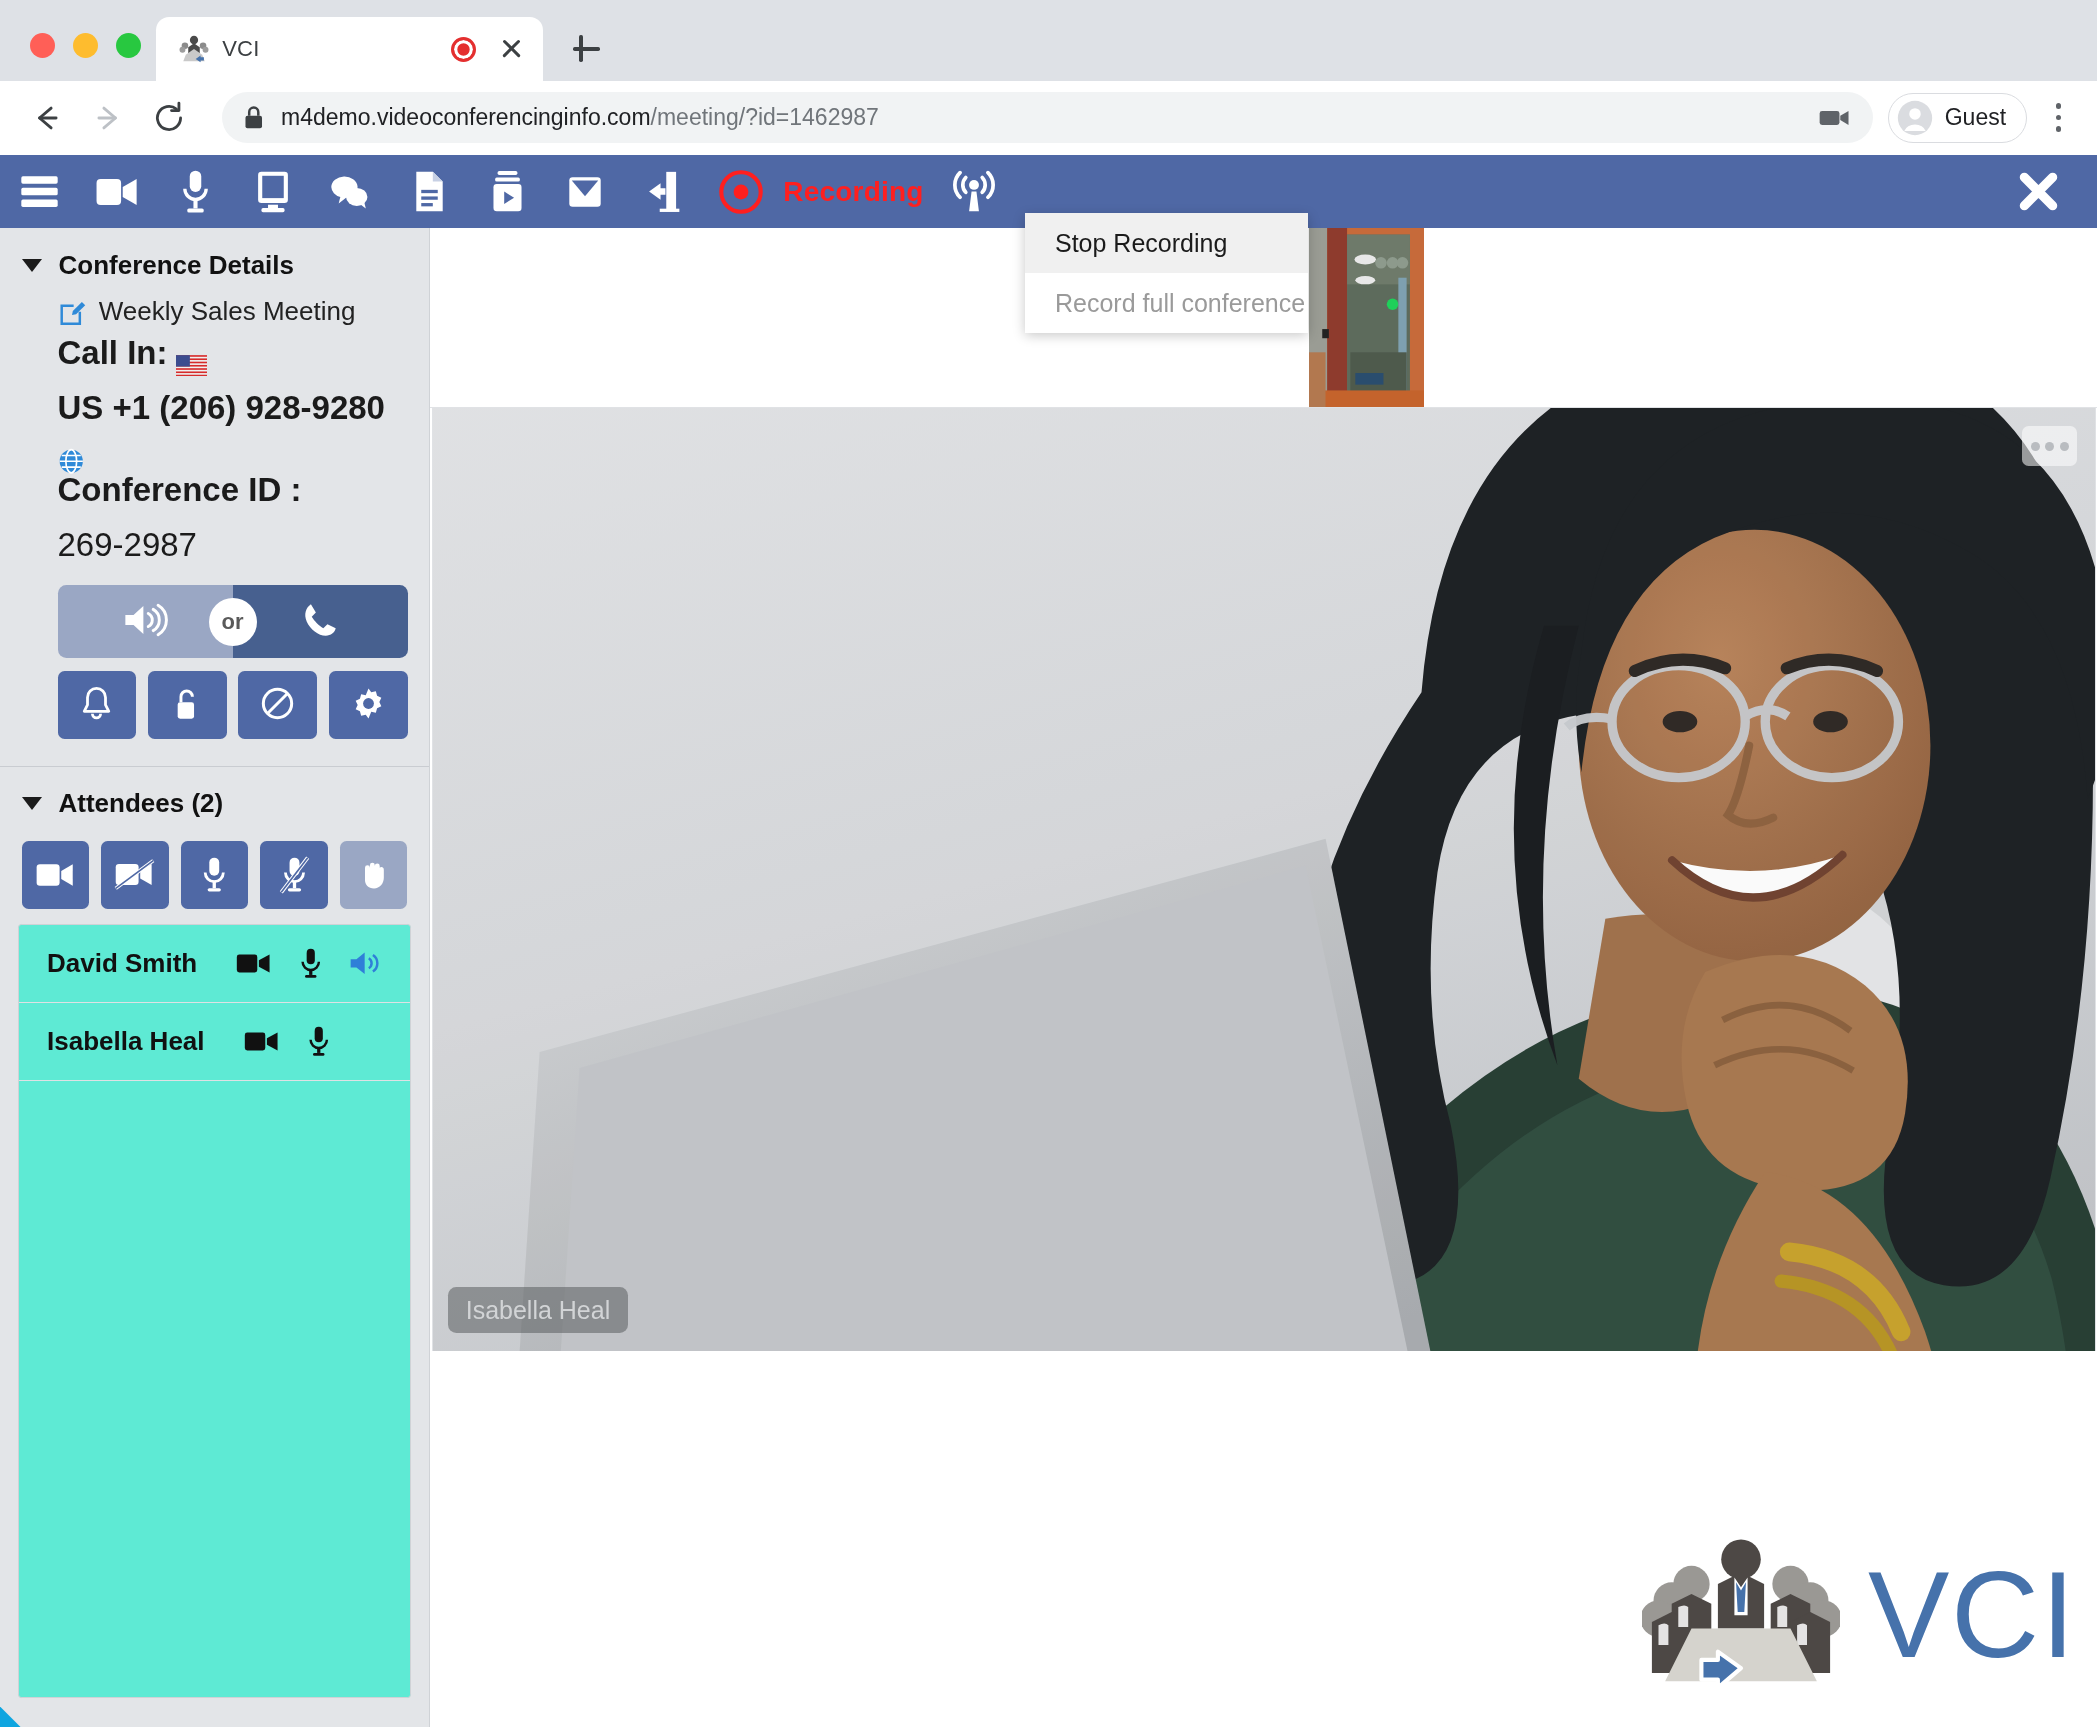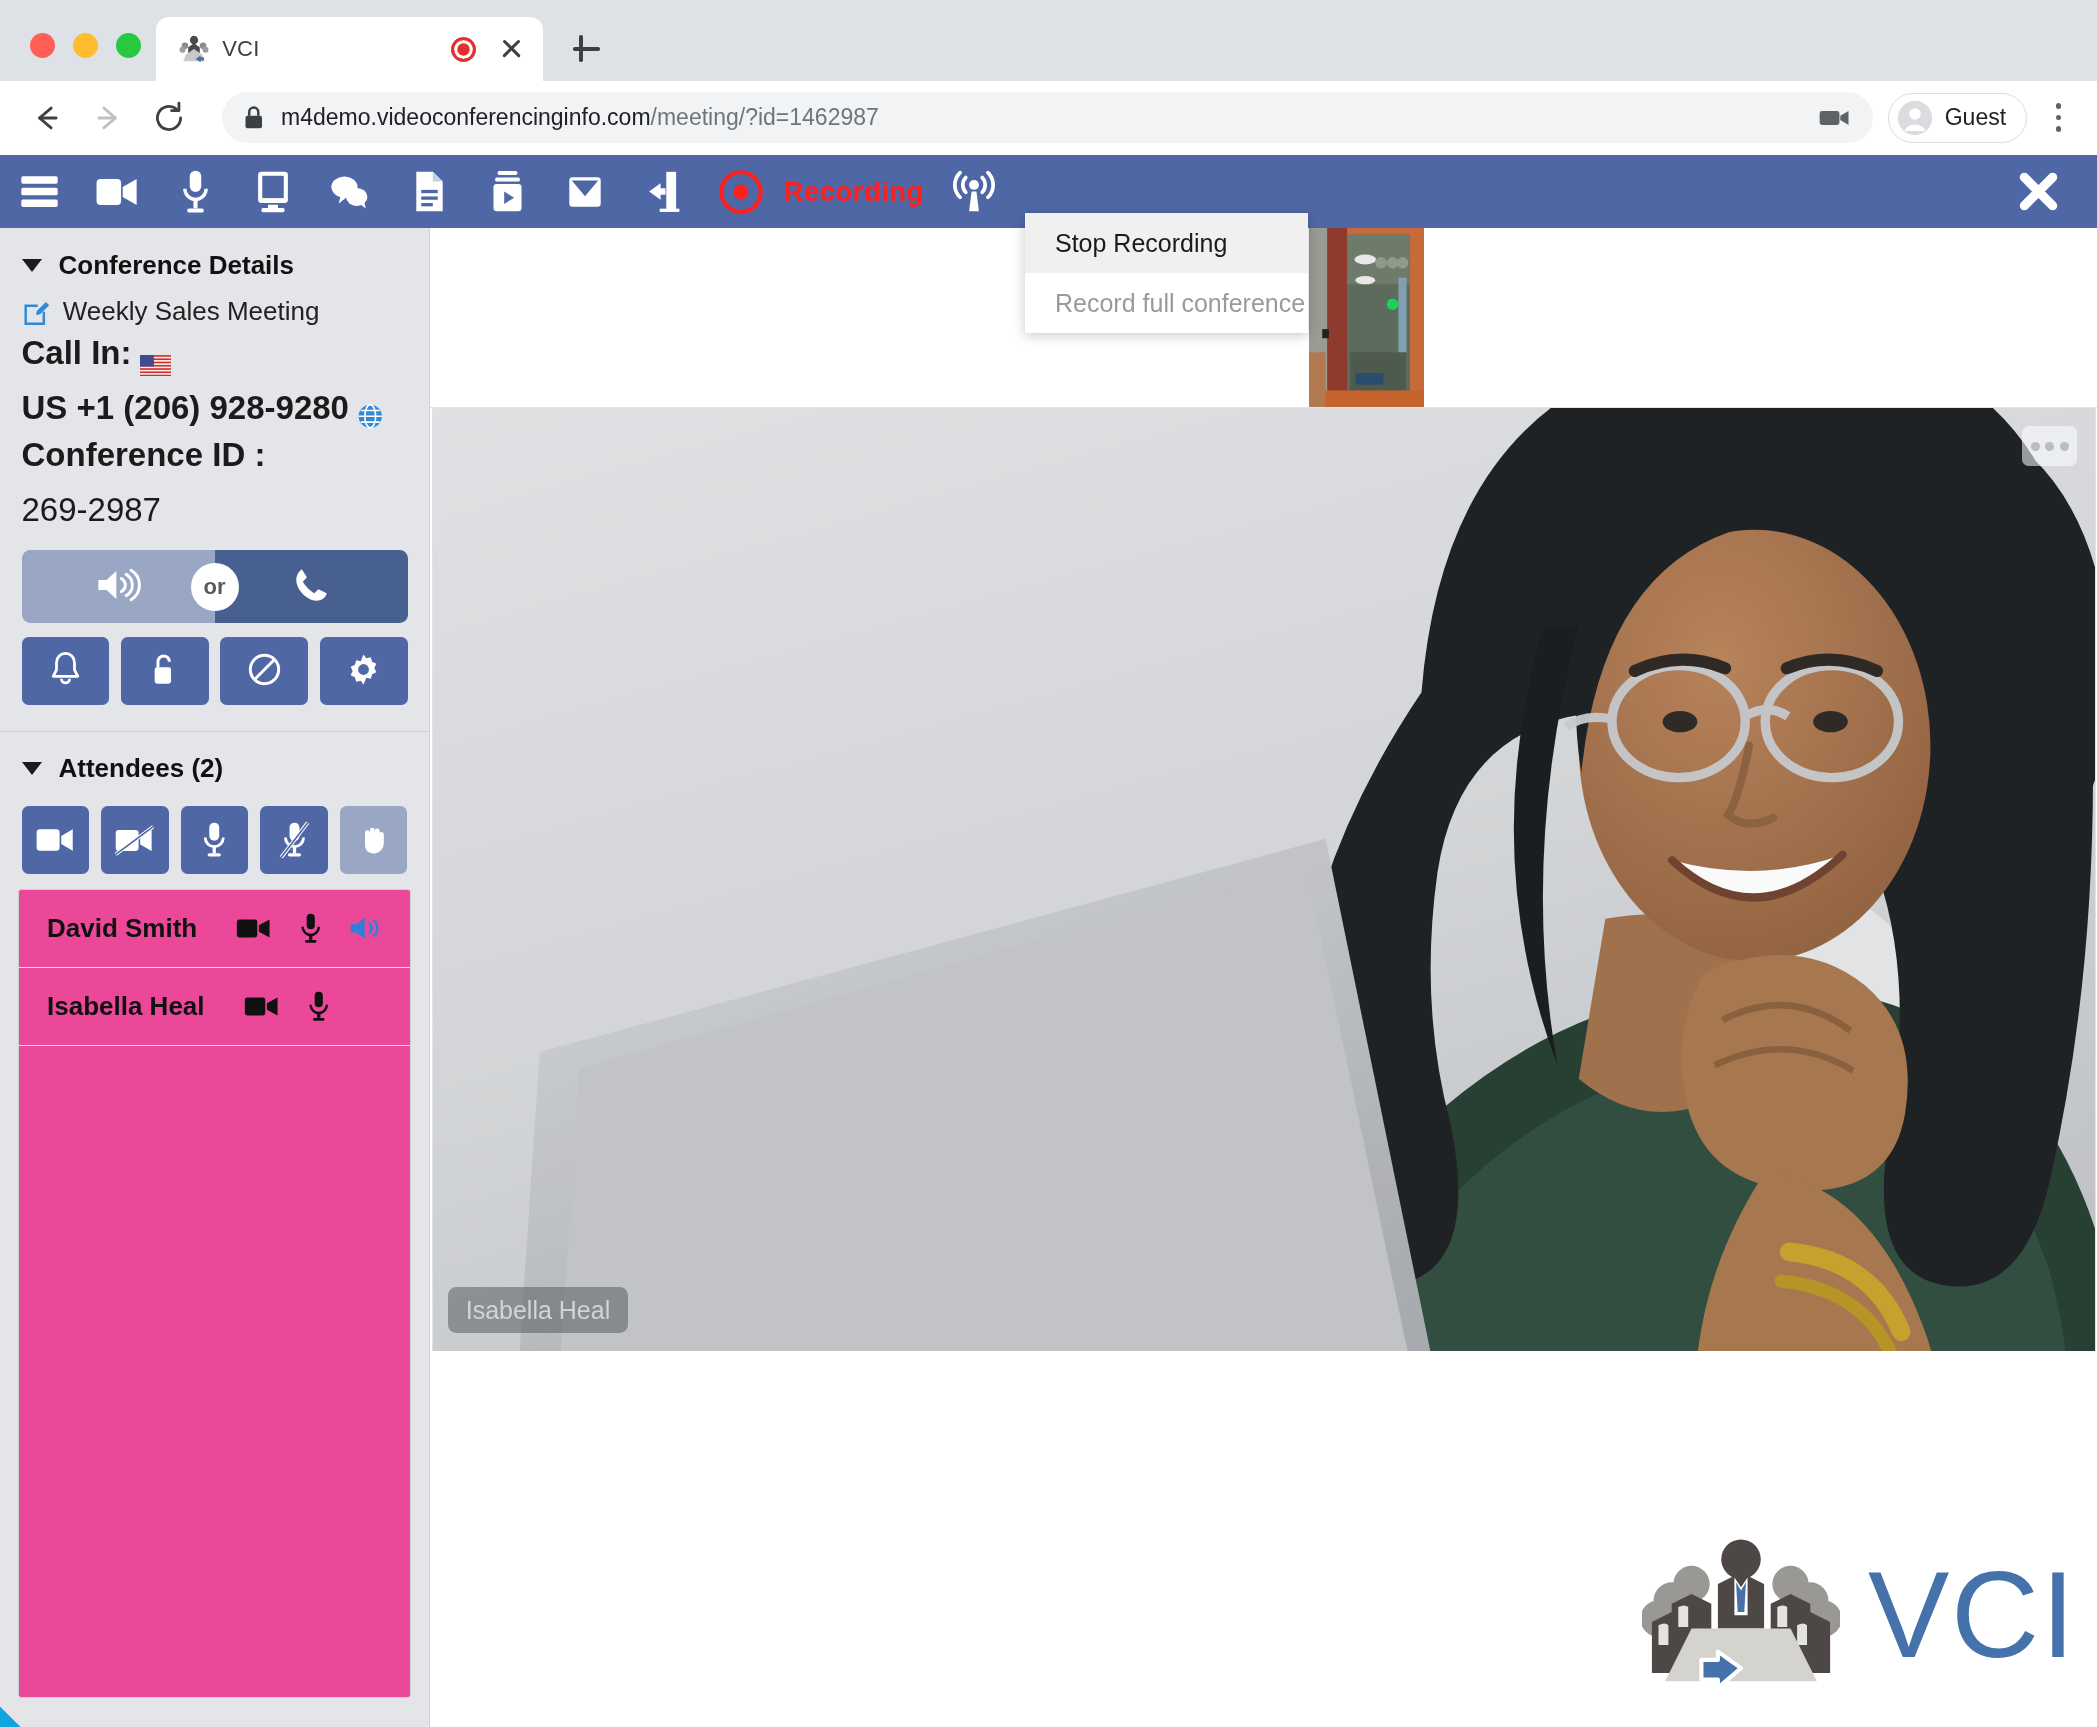--- a/index.html
+++ b/index.html
@@ -119,21 +119,21 @@
     display:flex; align-items:center; gap:17px;
     padding: 21.5px 0 15px 21.5px;
   }
   .caret {
     width:0; height:0; border-left: 10.7px solid transparent;
     border-right: 10.7px solid transparent; border-top: 13.2px solid #1b1b1b;
     flex:none;
   }
   .section-title { font-size: 26px; font-weight: bold; color: #111; }
 
-  .conf-block { padding: 0 21.5px 20px 21.5px; }
+  .conf-block { padding: 0 21.5px 20px 21.5px; margin-left: 36px; }
   .conf-line { font-size: 33px; color:#1b1b1b; line-height: 1.42; display:flex; align-items:center; gap:8.3px; flex-wrap:wrap;}
   .conf-title-row { display:flex; align-items:center; gap: 13.2px; margin-bottom: 3.3px;}
   .conf-title { font-size: 26px; color:#222; }
   .edit-ico { width:28px; height:28px; flex:none; }
   .flagico { width:31px; height:21.5px; flex:none; display:inline-block; vertical-align:middle;}
   .globeico { width:26.5px; height:26.5px; flex:none; }
   .bold { font-weight: bold; }
 
   .or-row {
     display:flex; margin-top: 16.5px; height: 73px; position: relative;
@@ -162,21 +162,21 @@
   .divider { height:0.8px; background:#c9ccd1; margin: 6.6px 0 0 0; }
 
   .att-toolbar { display:flex; gap: 11.6px; padding: 6.6px 21.5px 15px 21.5px; }
   .att-btn {
     flex:1; height: 68px; background:#4f68a5; border-radius: 6.6px;
     display:flex; align-items:center; justify-content:center;
   }
   .att-btn.light { background:#9aa7c4; }
 
   .att-list {
-    margin: 0 18px 30px 18px; background:#ec4899; border:0.8px solid #cfd2d6;
+    margin: 0 18px 30px 18px; background:#5eead4; border:0.8px solid #cfd2d6;
     border-radius: 3.3px; flex: 1; overflow: hidden;
   }
   .att-row {
     display:flex; align-items:center; height: 78px;
     border-bottom: 0.8px solid #dfe1e4; padding: 0 28px 0 28px;
   }
   .att-name { font-size: 26px; font-weight: bold; color:#111; flex:1; }
   .att-icons { display:flex; align-items:center; gap: 28px; }
   .att-icons svg { display:block; }
 

